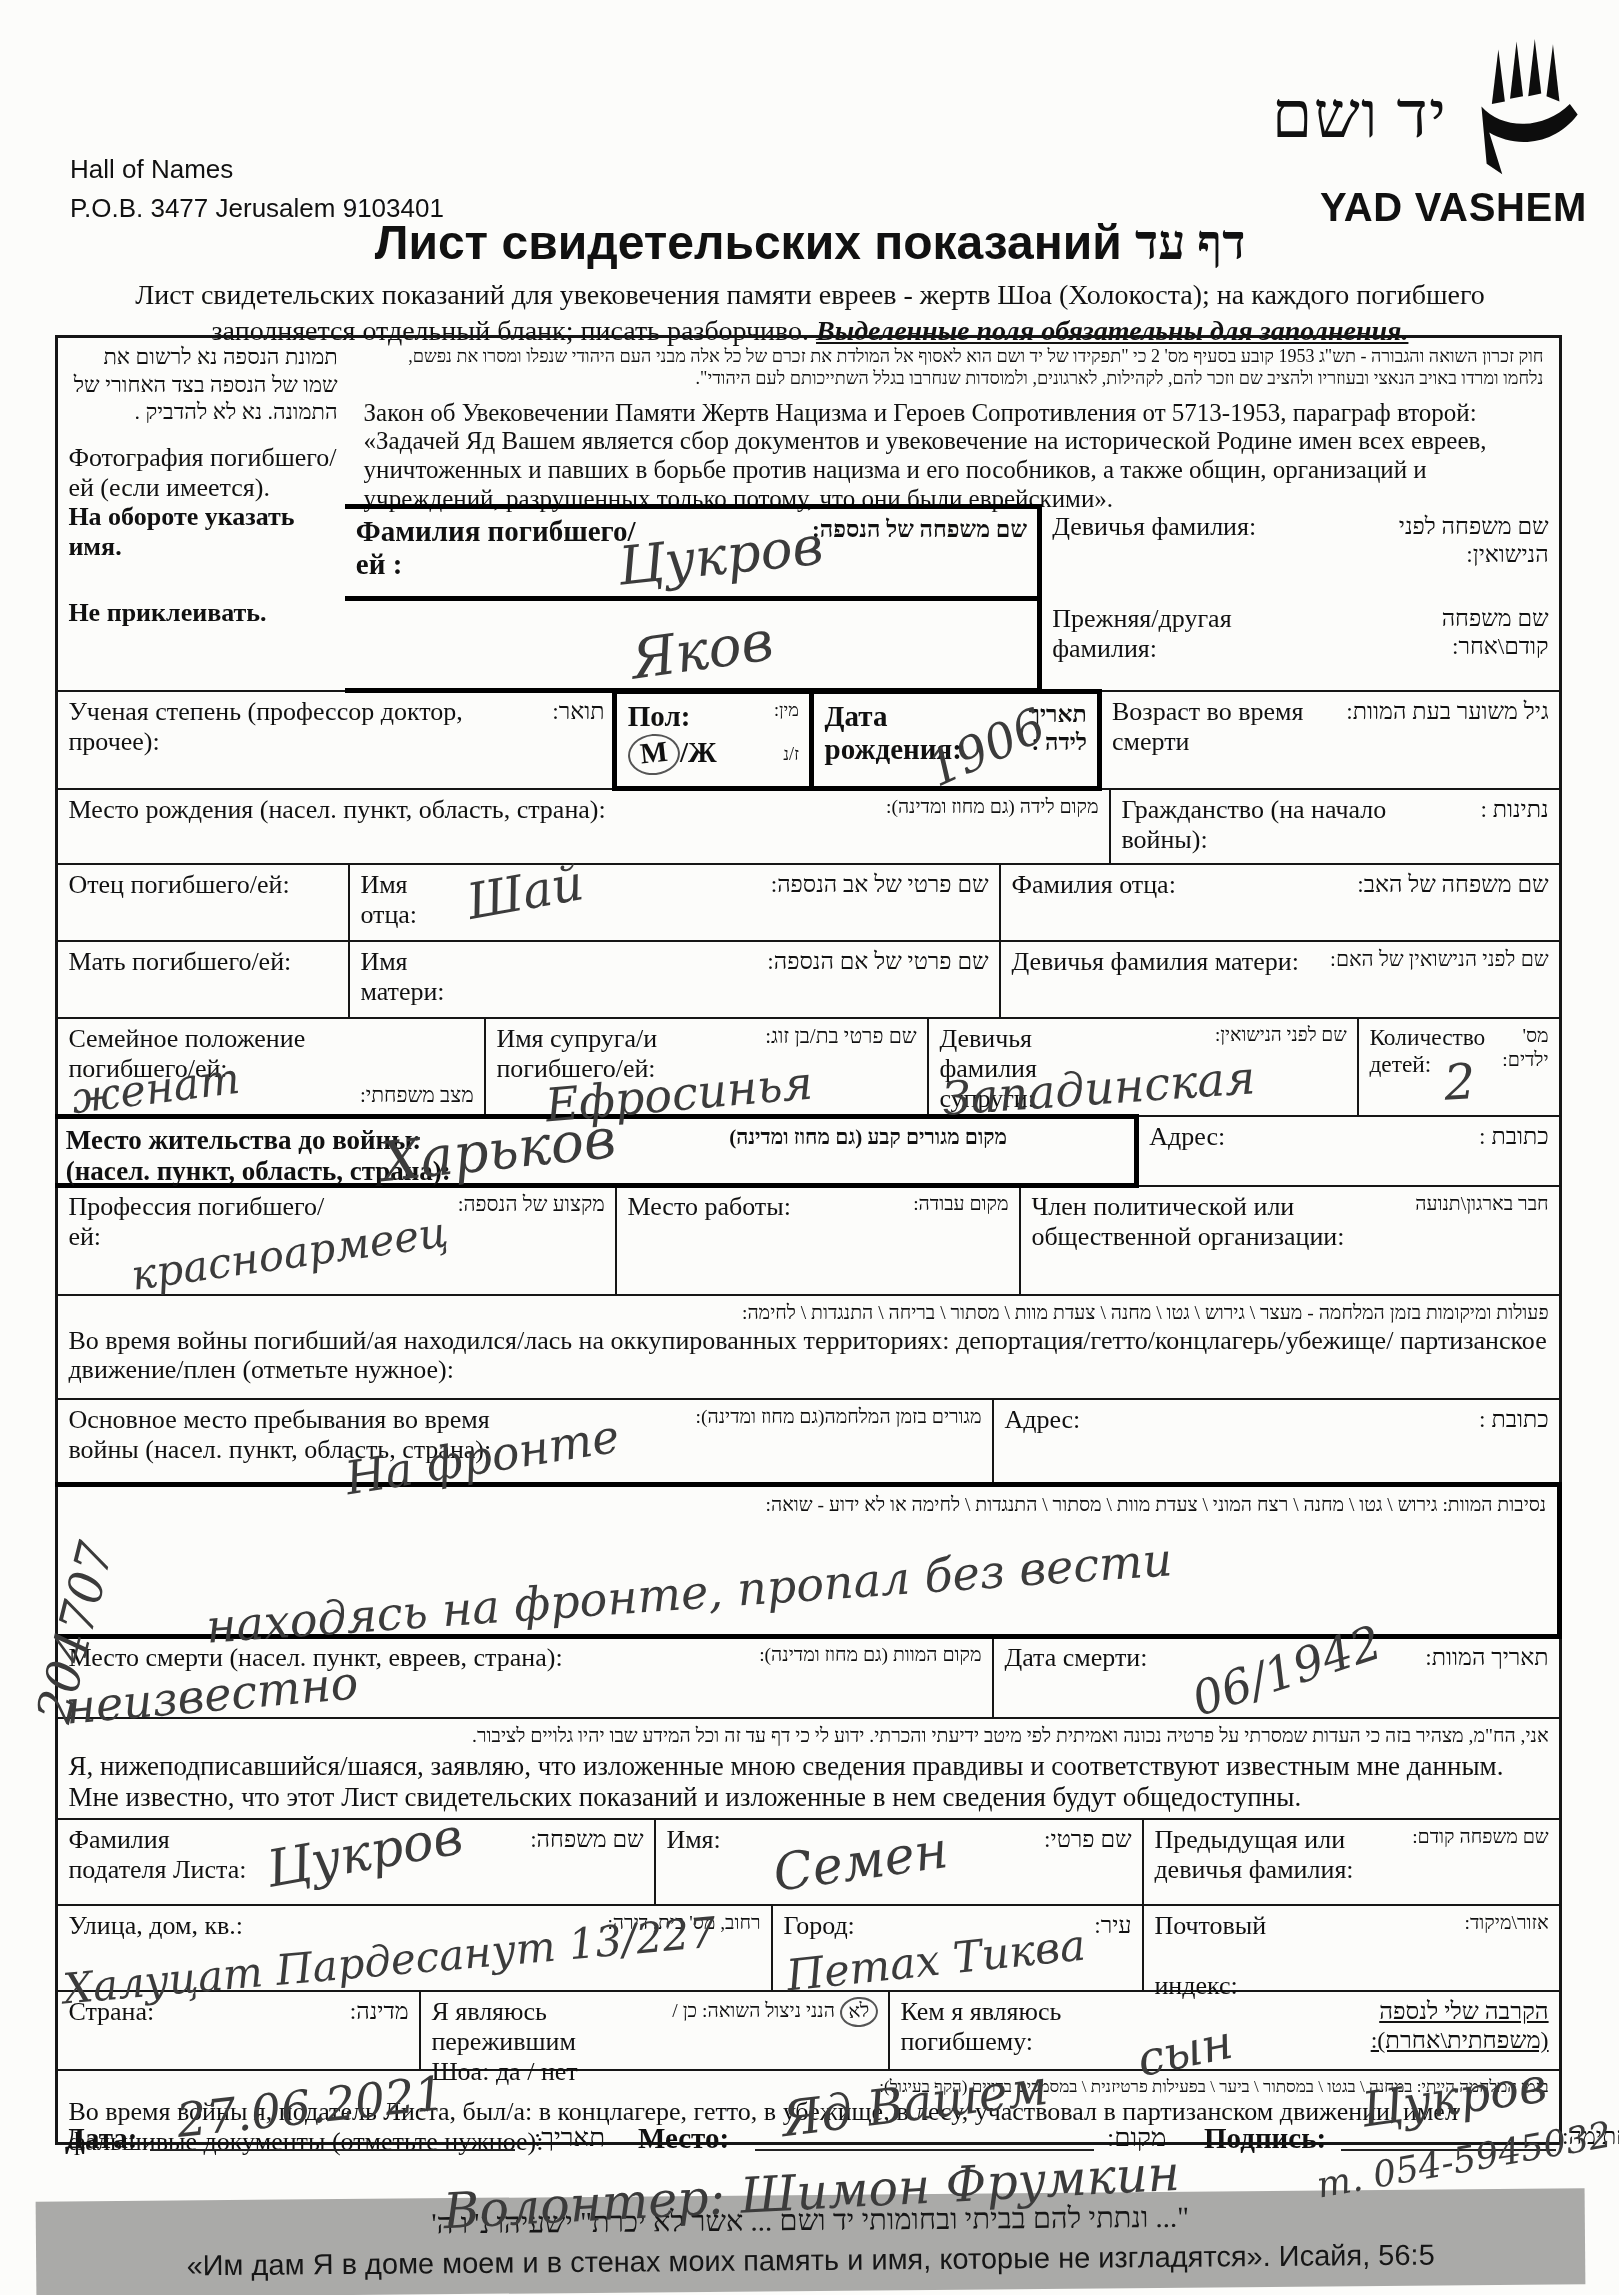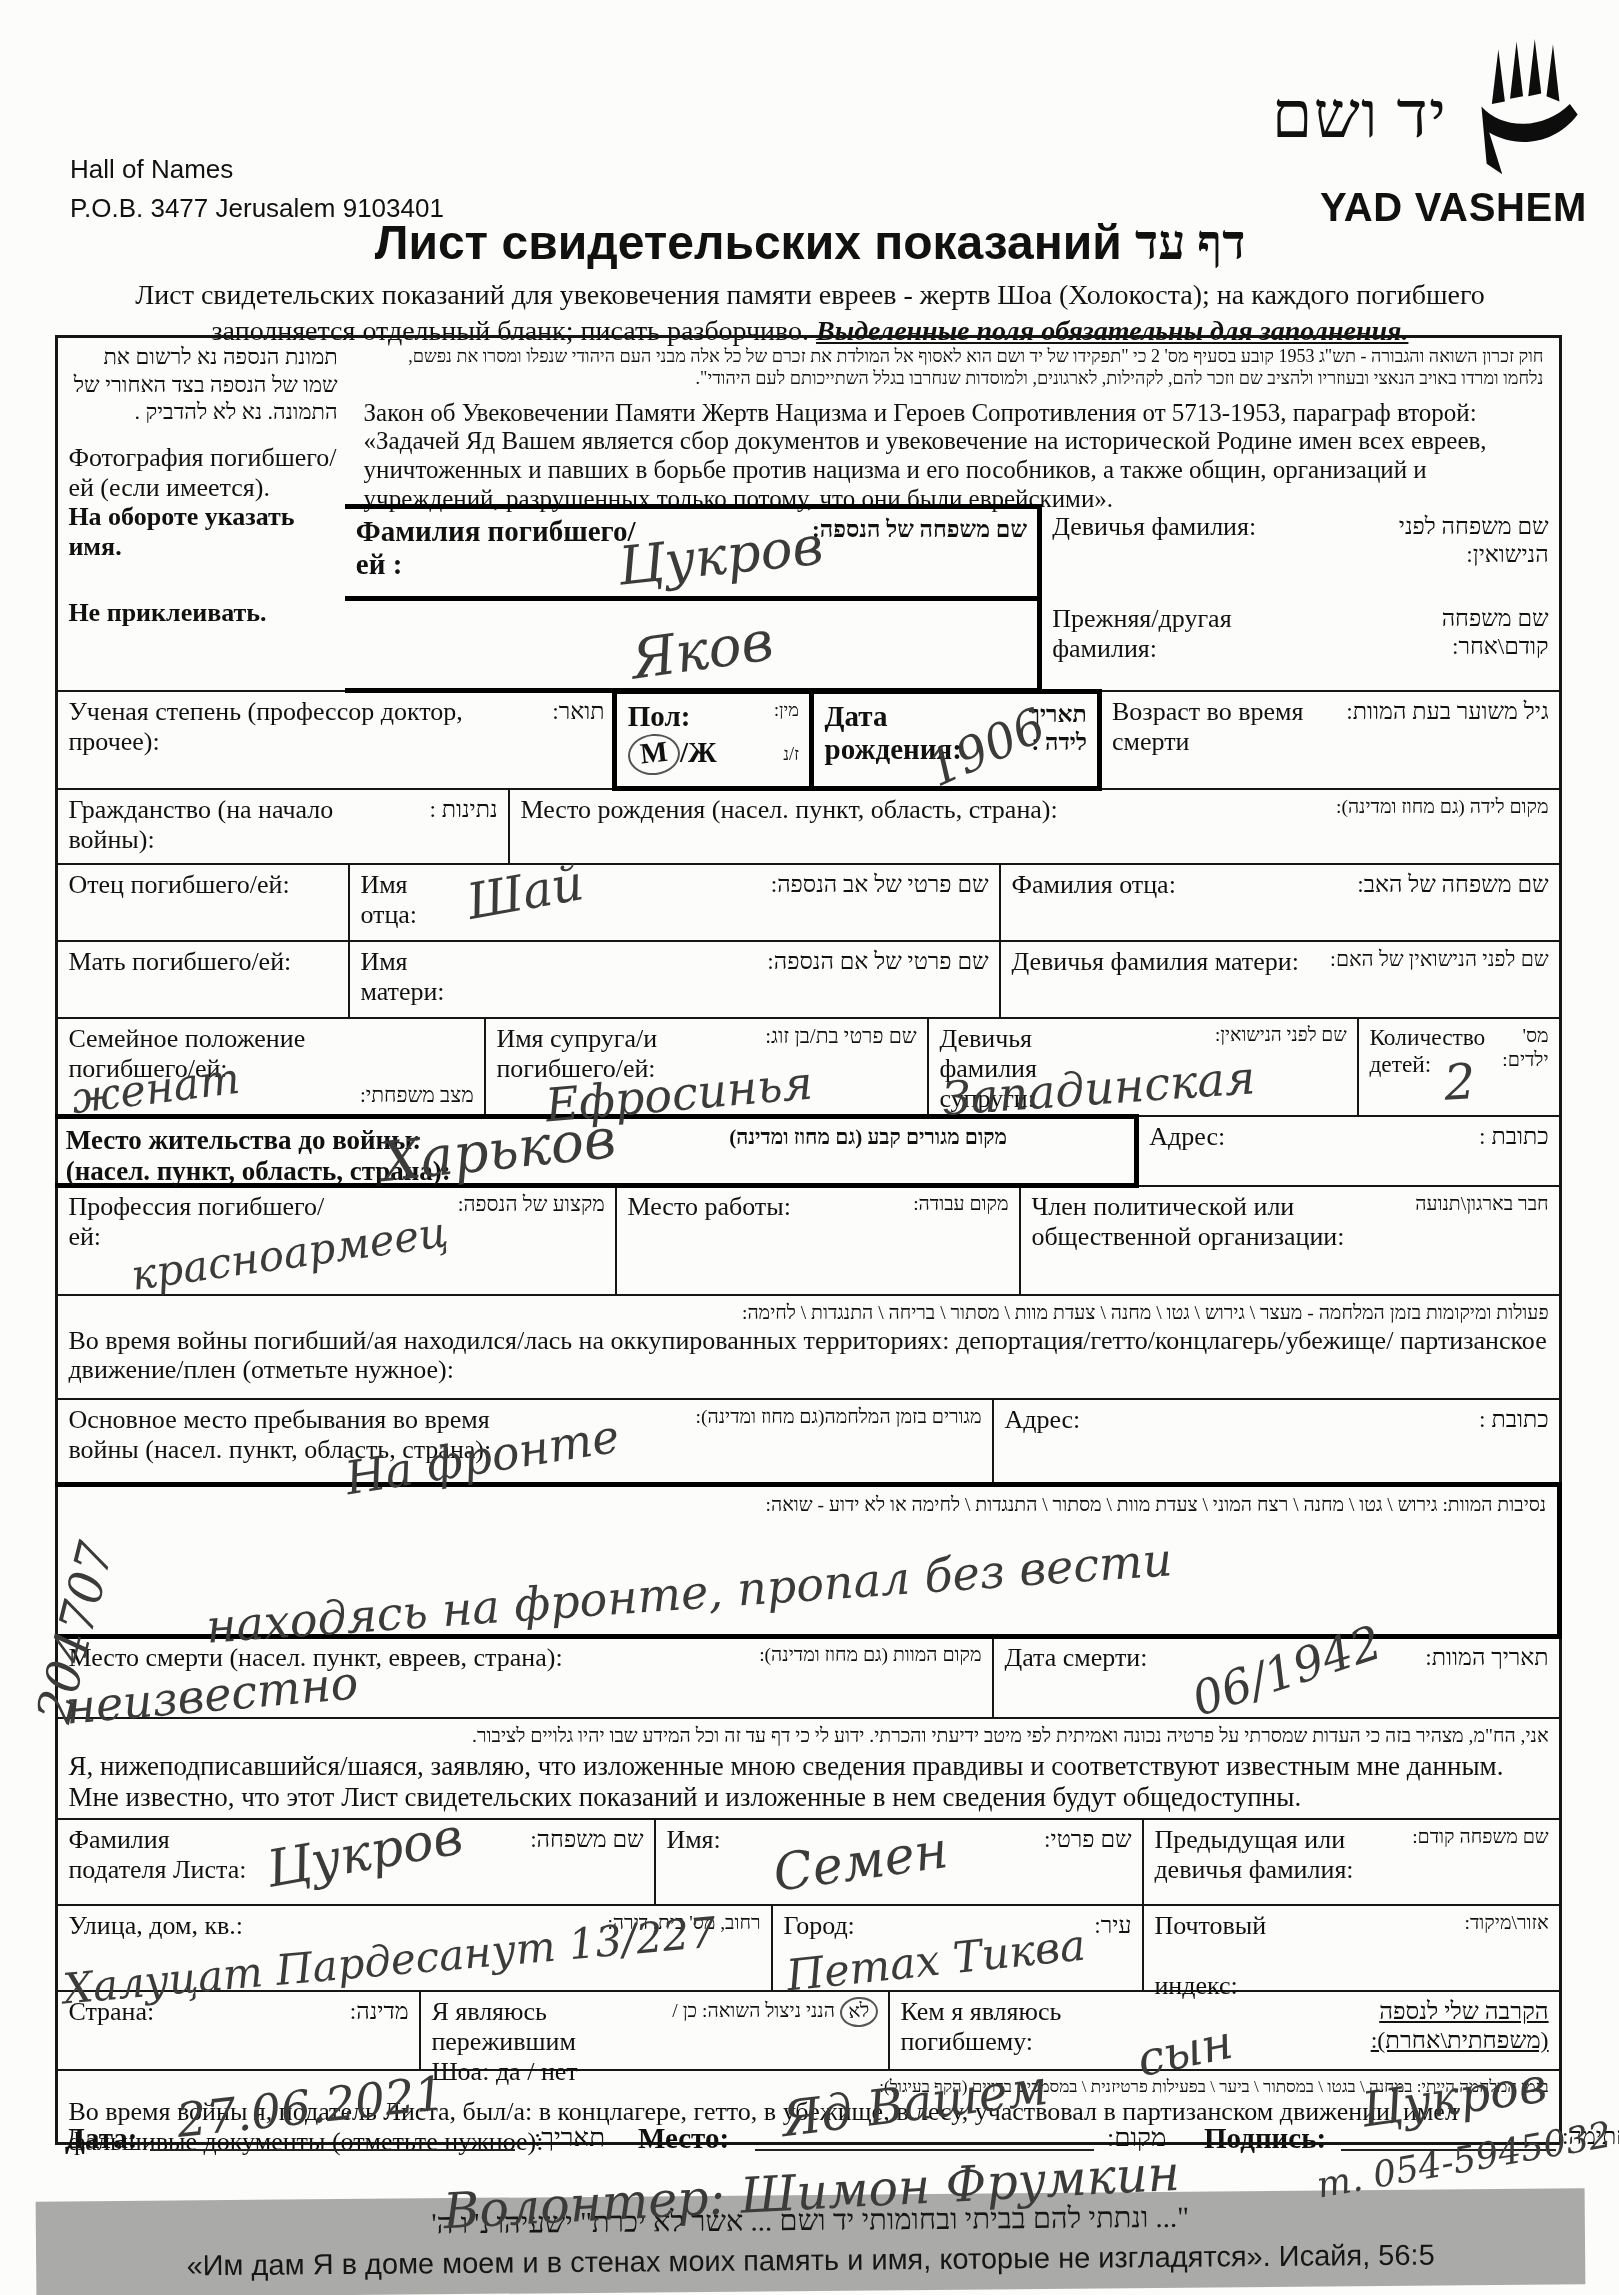--- a/index.html
+++ b/index.html
@@ -166,30 +166,30 @@
       </div>
       <div class="cell" style="flex:1;">
         <div class="lbl">
           <span class="ru" style="max-width:208px;">Возраст во время смерти</span>
           <span class="he">גיל משוער בעת המוות:</span>
         </div>
       </div>
     </div>
 
     <div class="row" style="height:75px;">
+      <div class="cell" style="width:1051px;">
+        <div class="lbl">
+          <span class="ru" style="max-width:586px;">Место рождения (насел. пункт, область, страна):</span>
+          <span class="he" style="font-size:19.5px;">מקום לידה (גם מחוז ומדינה):</span>
+        </div>
+      </div>
       <div class="cell" style="flex:1;">
         <div class="lbl">
           <span class="ru" style="max-width:273px;">Гражданство (на начало войны):</span>
           <span class="he">נתינות :</span>
-        </div>
-      </div>
-      <div class="cell" style="width:1051px;">
-        <div class="lbl">
-          <span class="ru" style="max-width:586px;">Место рождения (насел. пункт, область, страна):</span>
-          <span class="he" style="font-size:19.5px;">מקום לידה (גם מחוז ומדינה):</span>
         </div>
       </div>
     </div>
 
     <div class="row" style="height:77px;">
       <div class="cell" style="width:290px;">
         <span class="ru">Отец погибшего/ей:</span>
       </div>
       <div class="cell" style="width:651px;">
         <div class="lbl">

